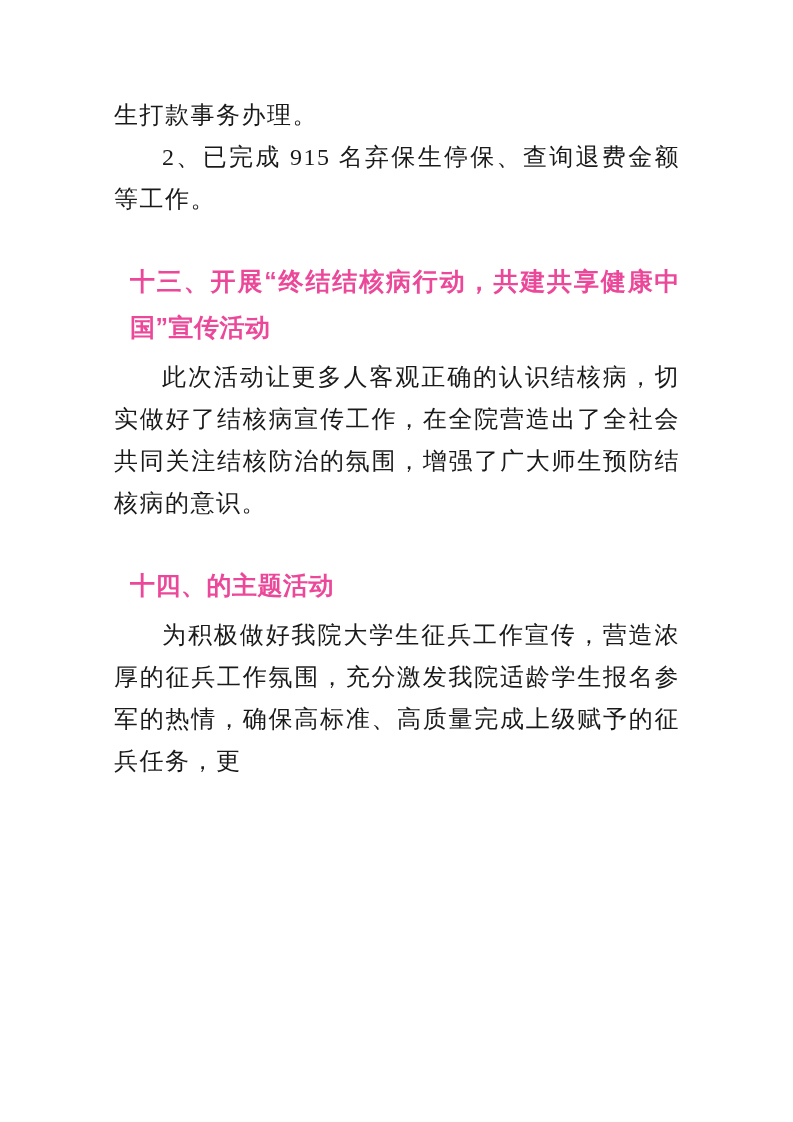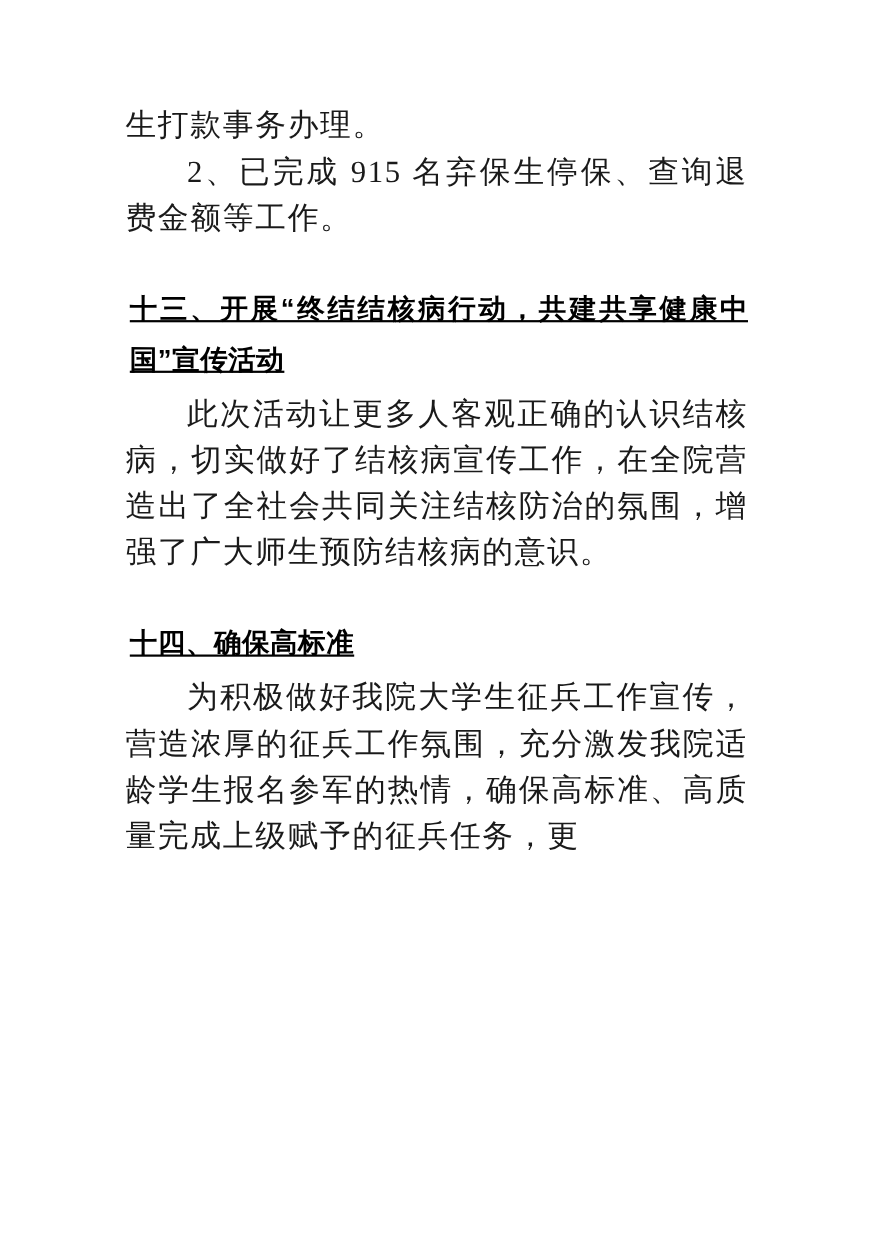--- a/index.html
+++ b/index.html
@@ -18,60 +18,59 @@
     color: #1a1a1a;
   }
   .content {
     position: absolute;
     left: 114px;
     top: 94px;
     width: 566px;
   }
   .para {
     margin: 0;
-    font-size: 28px;
+    font-size: 24px;
     line-height: 42px;
     letter-spacing: 1.5px;
     text-align: justify;
     text-justify: inter-character;
     text-align-last: left;
     text-indent: 2em;
     word-break: break-all;
   }
   .para.no-indent {
     text-indent: 0;
   }
   .heading {
-    margin: 38px 0 6px 4px;
+    margin: 38px 0 6px 16px;
     font-family: "Liberation Sans", "DejaVu Sans", sans-serif;
     font-weight: bold;
     font-size: 25px;
     line-height: 46px;
     letter-spacing: 0.5px;
-    color: #000000;
+    color: #ec4899;
     text-align: justify;
     text-justify: inter-character;
     text-align-last: left;
     word-break: break-all;
-    text-decoration: underline;
   }
 </style>
 </head>
 <body>
 
 <div class="page" style="background: rgb(255, 255, 255); color: rgb(26, 26, 26);">
   <div class="content">
 
     <p class="para no-indent">生打款事务办理。</p>
 
     <p class="para">2、已完成 915 名弃保生停保、查询退费金额等工作。</p>
 
     <h2 class="heading">十三、开展“终结结核病行动，共建共享健康中国”宣传活动</h2>
 
 
     <p class="para">此次活动让更多人客观正确的认识结核病，切实做好了结核病宣传工作，在全院营造出了全社会共同关注结核防治的氛围，增强了广大师生预防结核病的意识。</p>
 
-    <h2 class="heading">十四、确保高标准</h2>
+    <h2 class="heading">十四、的主题活动</h2>
 
     <p class="para">为积极做好我院大学生征兵工作宣传，营造浓厚的征兵工作氛围，充分激发我院适龄学生报名参军的热情，确保高标准、高质量完成上级赋予的征兵任务，更</p>
 
   </div>
 </div>
 
 </body></html>

